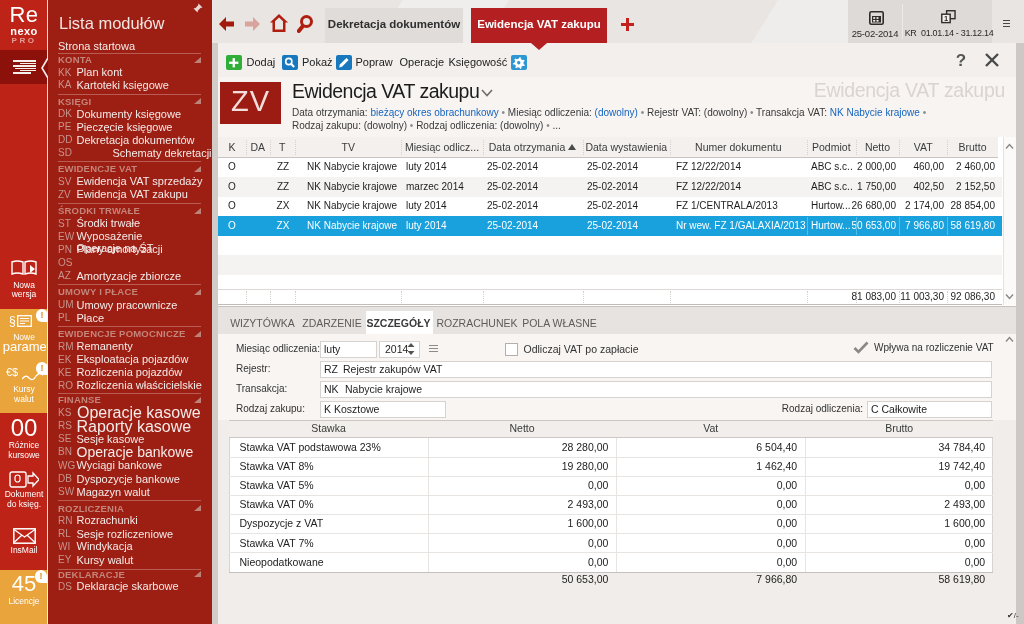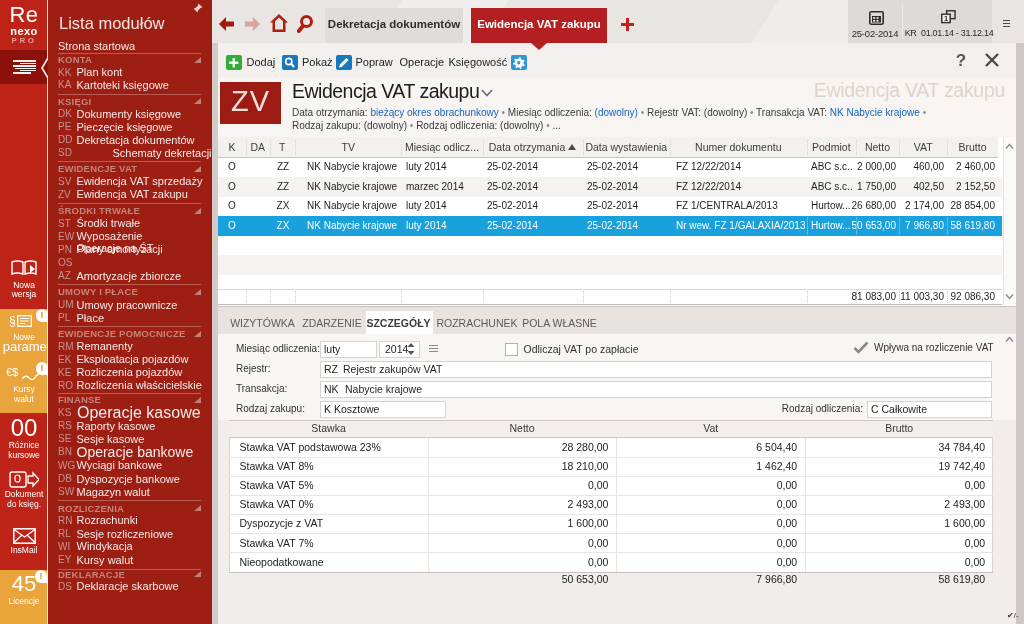--- a/index.html
+++ b/index.html
@@ -157,21 +157,21 @@
 <div class="t" style="left:58px;top:378.5px;line-height:14px;font-size:10px;color:#C6938B;font-weight:400;">RO</div>
 <div class="t" style="left:76.5px;top:378.0px;line-height:15px;font-size:11px;color:#F4EBE9;font-weight:400;">Rozliczenia właścicielskie</div>
 <div class="a" style="left:58px;top:392.8px;width:143px;height:1px;background:rgba(255,255,255,0.28)"></div>
 <div class="t" style="left:58px;top:393.2px;line-height:13.5px;font-size:9.5px;color:#C4857A;font-weight:700;letter-spacing:0.2px">FINANSE</div>
 <svg class="a" style="left:194px;top:397.0px" width="7" height="6">
     <path d="M7 6 L7 0 L0 6 Z" fill="#BE8278"></path>
   </svg>
 <div class="t" style="left:58px;top:405.8px;line-height:14px;font-size:10px;color:#C6938B;font-weight:400;">KS</div>
 <div class="t" style="left:77px;top:405.3px;line-height:15px;font-size:16px;color:#F4EBE9;font-weight:400;">Operacje kasowe</div>
 <div class="t" style="left:58px;top:419.0px;line-height:14px;font-size:10px;color:#C6938B;font-weight:400;">RS</div>
-<div class="t" style="left:76.5px;top:418.5px;line-height:15px;font-size:11px;color:#F4EBE9;font-weight:400;">Raporty kasowe</div>
+<div class="t" style="left:76.5px;top:418.5px;line-height:15px;font-size:16px;color:#F4EBE9;font-weight:400;">Raporty kasowe</div>
 <div class="t" style="left:58px;top:432.1px;line-height:14px;font-size:10px;color:#C6938B;font-weight:400;">SE</div>
 <div class="t" style="left:76.5px;top:431.6px;line-height:15px;font-size:11px;color:#F4EBE9;font-weight:400;">Sesje kasowe</div>
 <div class="t" style="left:58px;top:445.4px;line-height:14px;font-size:10px;color:#C6938B;font-weight:400;">BN</div>
 <div class="t" style="left:76.5px;top:444.9px;line-height:15px;font-size:14px;color:#F4EBE9;font-weight:400;">Operacje bankowe</div>
 <div class="t" style="left:58px;top:458.7px;line-height:14px;font-size:10px;color:#C6938B;font-weight:400;">WG</div>
 <div class="t" style="left:76.5px;top:458.2px;line-height:15px;font-size:11px;color:#F4EBE9;font-weight:400;">Wyciągi bankowe</div>
 <div class="t" style="left:58px;top:472.0px;line-height:14px;font-size:10px;color:#C6938B;font-weight:400;">DB</div>
 <div class="t" style="left:76.5px;top:471.5px;line-height:15px;font-size:11px;color:#F4EBE9;font-weight:400;">Dyspozycje bankowe</div>
 <div class="t" style="left:58px;top:485.3px;line-height:14px;font-size:10px;color:#C6938B;font-weight:400;">SW</div>
 <div class="t" style="left:76.5px;top:484.8px;line-height:15px;font-size:11px;color:#F4EBE9;font-weight:400;">Magazyn walut</div>
@@ -427,21 +427,21 @@
 <div class="a" style="left:229.4px;top:533.25px;width:763.8000000000001px;height:1px;border-top:1px solid #E8E4E1"></div>
 <div class="a" style="left:229.4px;top:552.4px;width:763.8000000000001px;height:1px;border-top:1px solid #E8E4E1"></div>
 <div class="a" style="left:427.7px;top:437.5px;width:1px;height:134.04999999999995px;border-left:1px solid #E8E4E1"></div>
 <div class="a" style="left:616.4px;top:437.5px;width:1px;height:134.04999999999995px;border-left:1px solid #E8E4E1"></div>
 <div class="a" style="left:805.2px;top:437.5px;width:1px;height:134.04999999999995px;border-left:1px solid #E8E4E1"></div>
 <div class="t" style="left:239.5px;top:439.8px;line-height:14.5px;font-size:10.5px;color:#222222;font-weight:400;">Stawka VAT podstawowa 23%</div>
 <div class="t" style="right:415.6px;top:439.8px;line-height:14.5px;font-size:10.5px;color:#222222;font-weight:400;">28 280,00</div>
 <div class="t" style="right:226.79999999999995px;top:439.8px;line-height:14.5px;font-size:10.5px;color:#222222;font-weight:400;">6 504,40</div>
 <div class="t" style="right:38.799999999999955px;top:439.8px;line-height:14.5px;font-size:10.5px;color:#222222;font-weight:400;">34 784,40</div>
 <div class="t" style="left:239.5px;top:459.0px;line-height:14.5px;font-size:10.5px;color:#222222;font-weight:400;">Stawka VAT 8%</div>
-<div class="t" style="right:415.6px;top:459.0px;line-height:14.5px;font-size:10.5px;color:#222222;font-weight:400;">18 210,00</div>
+<div class="t" style="right:415.6px;top:459.0px;line-height:14.5px;font-size:10.5px;color:#222222;font-weight:400;">19 280,00</div>
 <div class="t" style="right:226.79999999999995px;top:459.0px;line-height:14.5px;font-size:10.5px;color:#222222;font-weight:400;">1 462,40</div>
 <div class="t" style="right:38.799999999999955px;top:459.0px;line-height:14.5px;font-size:10.5px;color:#222222;font-weight:400;">19 742,40</div>
 <div class="t" style="left:239.5px;top:478.1px;line-height:14.5px;font-size:10.5px;color:#222222;font-weight:400;">Stawka VAT 5%</div>
 <div class="t" style="right:415.6px;top:478.1px;line-height:14.5px;font-size:10.5px;color:#222222;font-weight:400;">0,00</div>
 <div class="t" style="right:226.79999999999995px;top:478.1px;line-height:14.5px;font-size:10.5px;color:#222222;font-weight:400;">0,00</div>
 <div class="t" style="right:38.799999999999955px;top:478.1px;line-height:14.5px;font-size:10.5px;color:#222222;font-weight:400;">0,00</div>
 <div class="t" style="left:239.5px;top:497.3px;line-height:14.5px;font-size:10.5px;color:#222222;font-weight:400;">Stawka VAT 0%</div>
 <div class="t" style="right:415.6px;top:497.3px;line-height:14.5px;font-size:10.5px;color:#222222;font-weight:400;">2 493,00</div>
 <div class="t" style="right:226.79999999999995px;top:497.3px;line-height:14.5px;font-size:10.5px;color:#222222;font-weight:400;">0,00</div>
 <div class="t" style="right:38.799999999999955px;top:497.3px;line-height:14.5px;font-size:10.5px;color:#222222;font-weight:400;">2 493,00</div>

